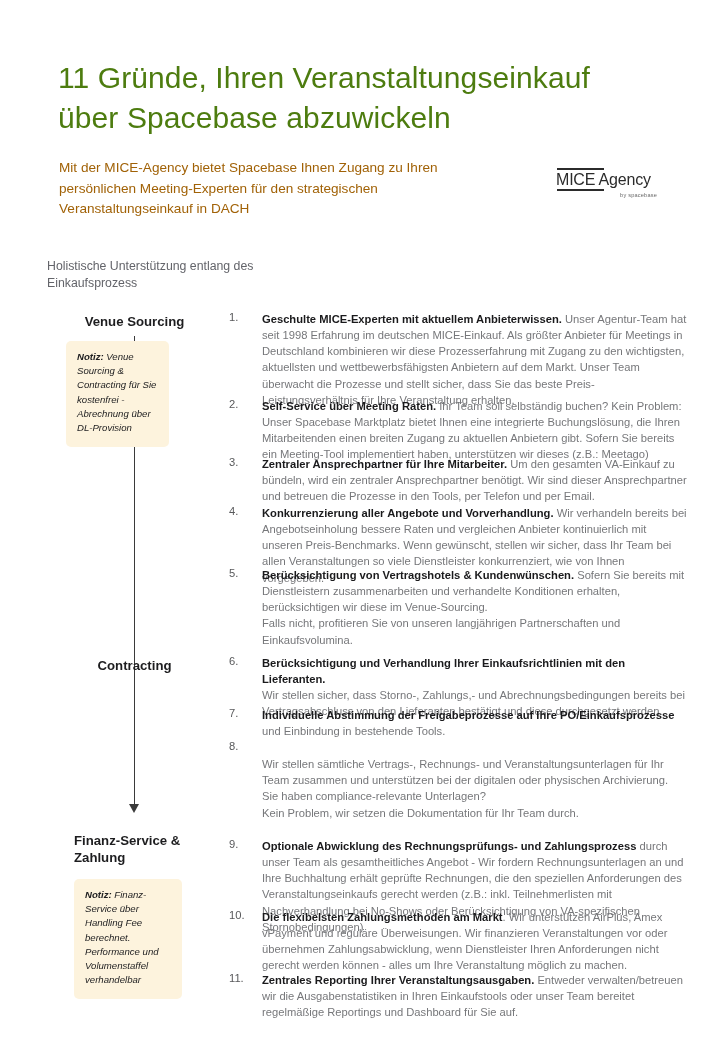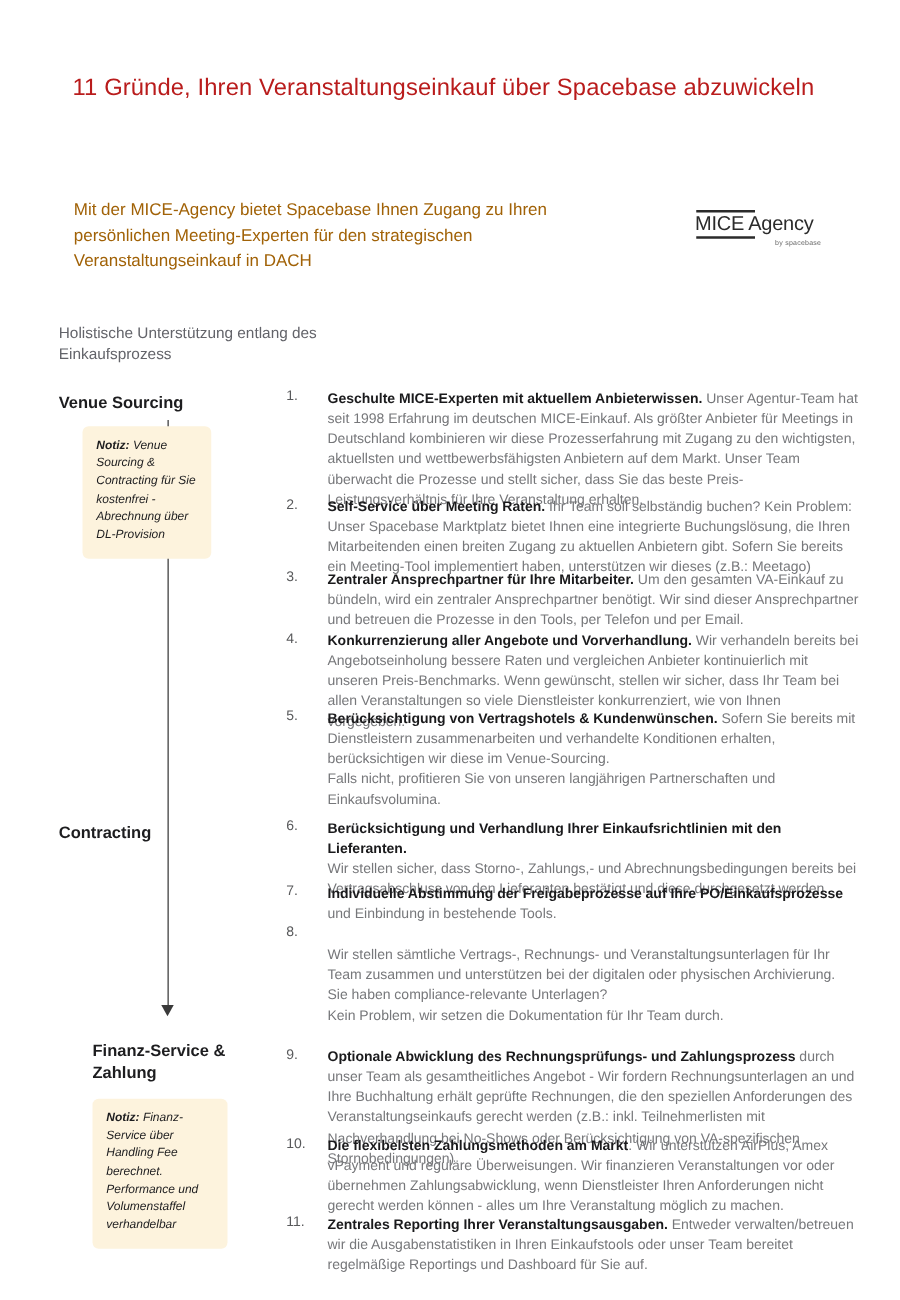--- a/index.html
+++ b/index.html
@@ -15,24 +15,24 @@
     color: #58595b;
     overflow: hidden;
   }
 
   
   #doc-title {
     position: absolute;
     left: 58px;
     top: 58px;
     width: 600px;
-    font-size: 19px;
+    font-size: 30px;
     line-height: 1.33;
     font-weight: 400;
-    color: #b91c1c;
+    color: #4d7c0f;
     letter-spacing: 0.1px;
   }
 
   #subtitle {
     position: absolute;
     left: 59px;
     top: 158px;
     width: 450px;
     font-size: 13.6px;
     line-height: 1.52;
@@ -96,21 +96,21 @@
     text-align: left;
   }
 
   .phase-heading {
     position: absolute;
     width: 175px;
     font-size: 13.2px;
     font-weight: bold;
     color: #1d1d1f;
     line-height: 1.28;
-    text-align: left;
+    text-align: center;
   }
   #phase-heading-0 { left: 47px; top: 314px; }
   #phase-heading-1 { left: 47px; top: 658px; }
   #phase-heading-2 { left: 47px; top: 833px; text-align: left; left: 74px; width: 150px;}
 
   .note-box {
     position: absolute;
     background: #fdf3dd;
     border-radius: 5px;
     padding: 9px 11px 12px 11px;

